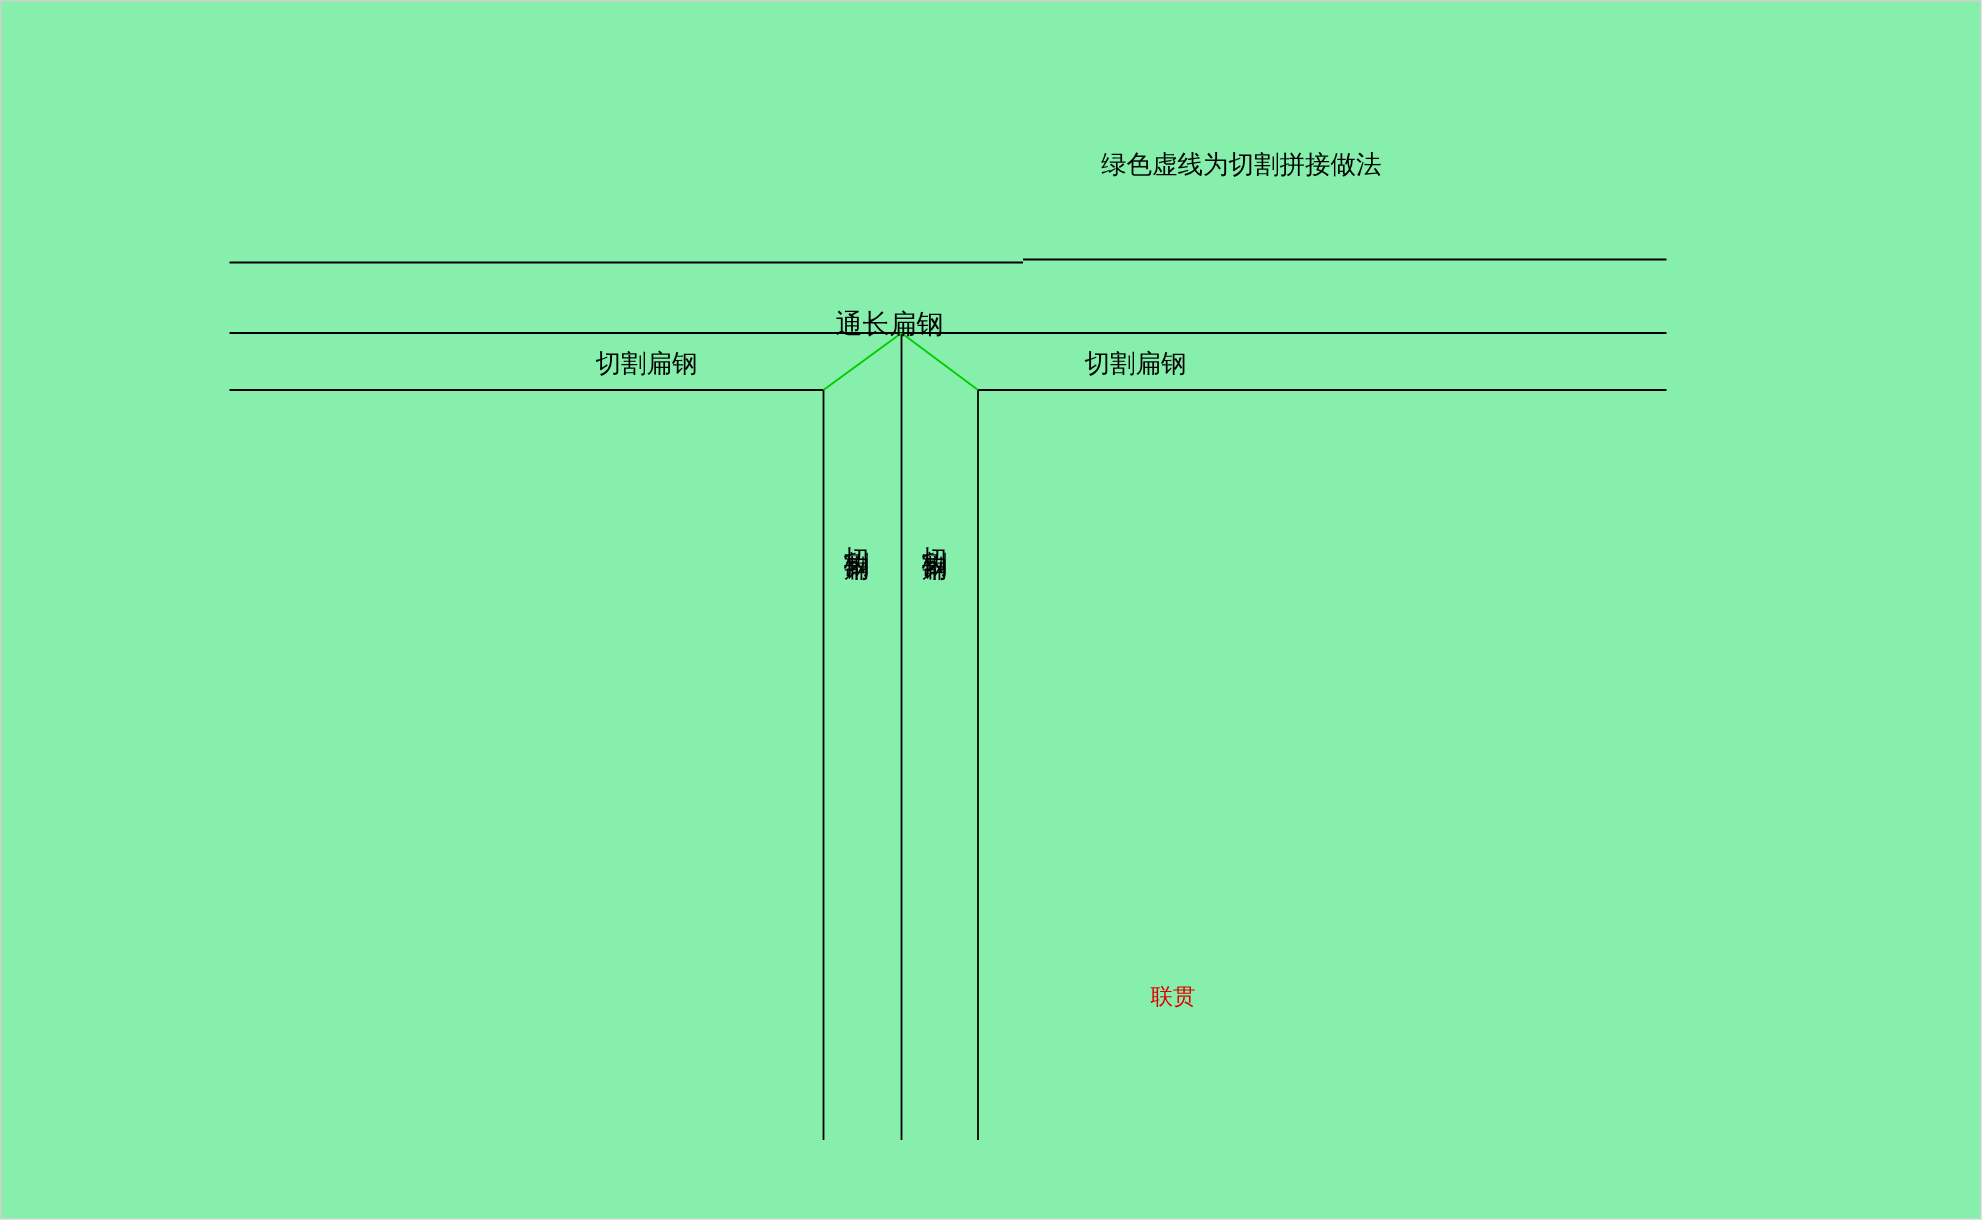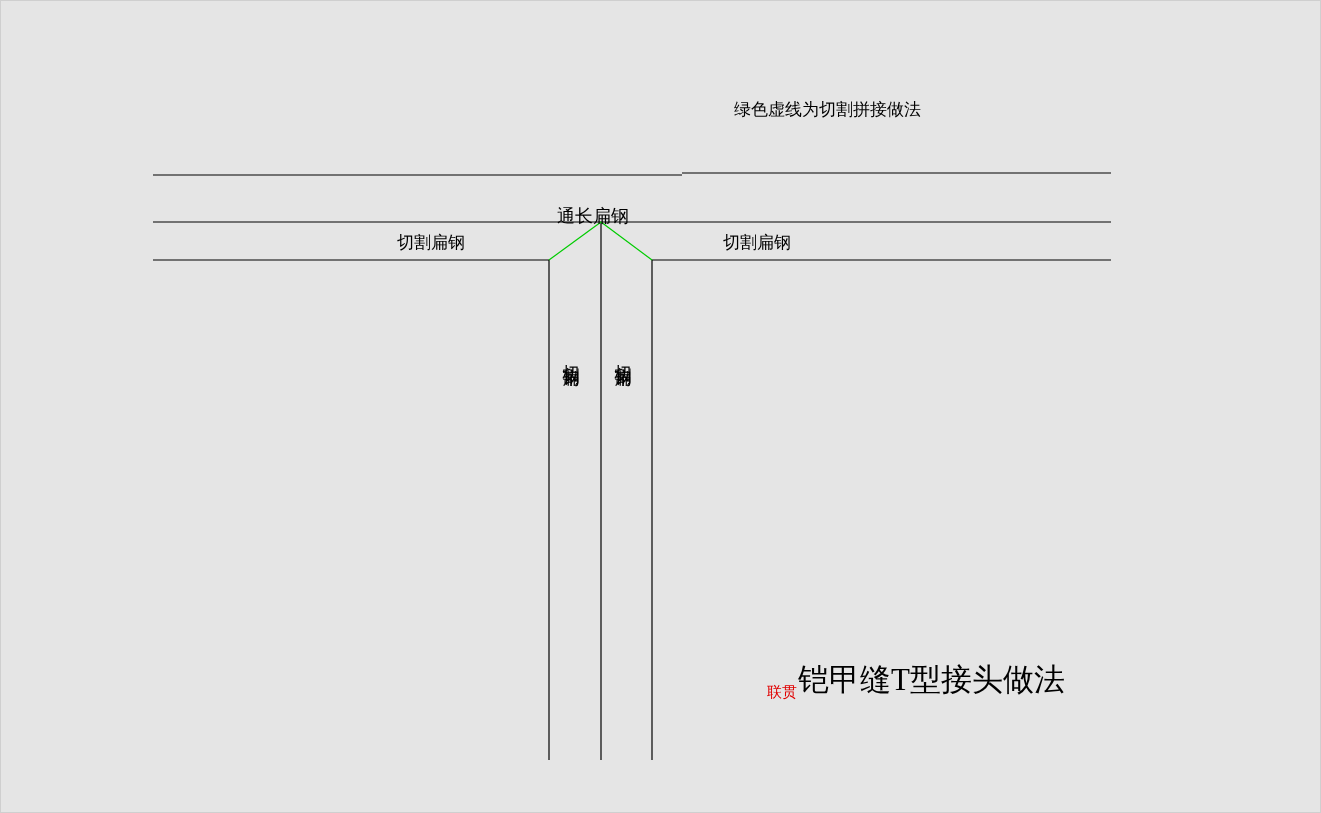--- a/index.html
+++ b/index.html
@@ -9,21 +9,21 @@
   }
   body {
     font-family: "Liberation Serif", "DejaVu Serif", serif;
     color: #000000;
   }
   #stage {
     position: relative;
     width: 1321px;
     height: 813px;
     overflow: hidden;
-    background: #e5e5e5;
+    background: #86efac;
     border: 1px solid #cfcfcf;
     box-sizing: border-box;
   }
   #diagram-svg {
     position: absolute;
     left: 0;
     top: 0;
     width: 1321px;
     height: 813px;
   }
@@ -67,21 +67,22 @@
   }
   #cut-vert-right-label {
     left: 612px;
     top: 350px;
   }
   #title-block {
     position: absolute;
     left: 766px;
     top: 658px;
     display: flex;
-    align-items: flex-end;
+    align-items: center;
+    gap: 33px;
   }
   #brand-mark {
     color: #e00000;
     font-size: 15px;
     font-family: "Liberation Sans", "DejaVu Sans", sans-serif;
     letter-spacing: 0px;
     line-height: 1;
     position: relative;
     top: -2px;
   }
@@ -120,16 +121,15 @@
   <div class="label" id="cut-left-label">切割扁钢</div>
 
   <div class="label" id="cut-right-label">切割扁钢</div>
 
   <div class="label vertical-label" id="cut-vert-left-label">切割扁钢</div>
 
   <div class="label vertical-label" id="cut-vert-right-label">切割扁钢</div>
 
   <div id="title-block">
     <span id="brand-mark">联贯</span>
-    <span id="title-text">铠甲缝T型接头做法</span>
   </div>
 
 </div>
 
 </body></html>

